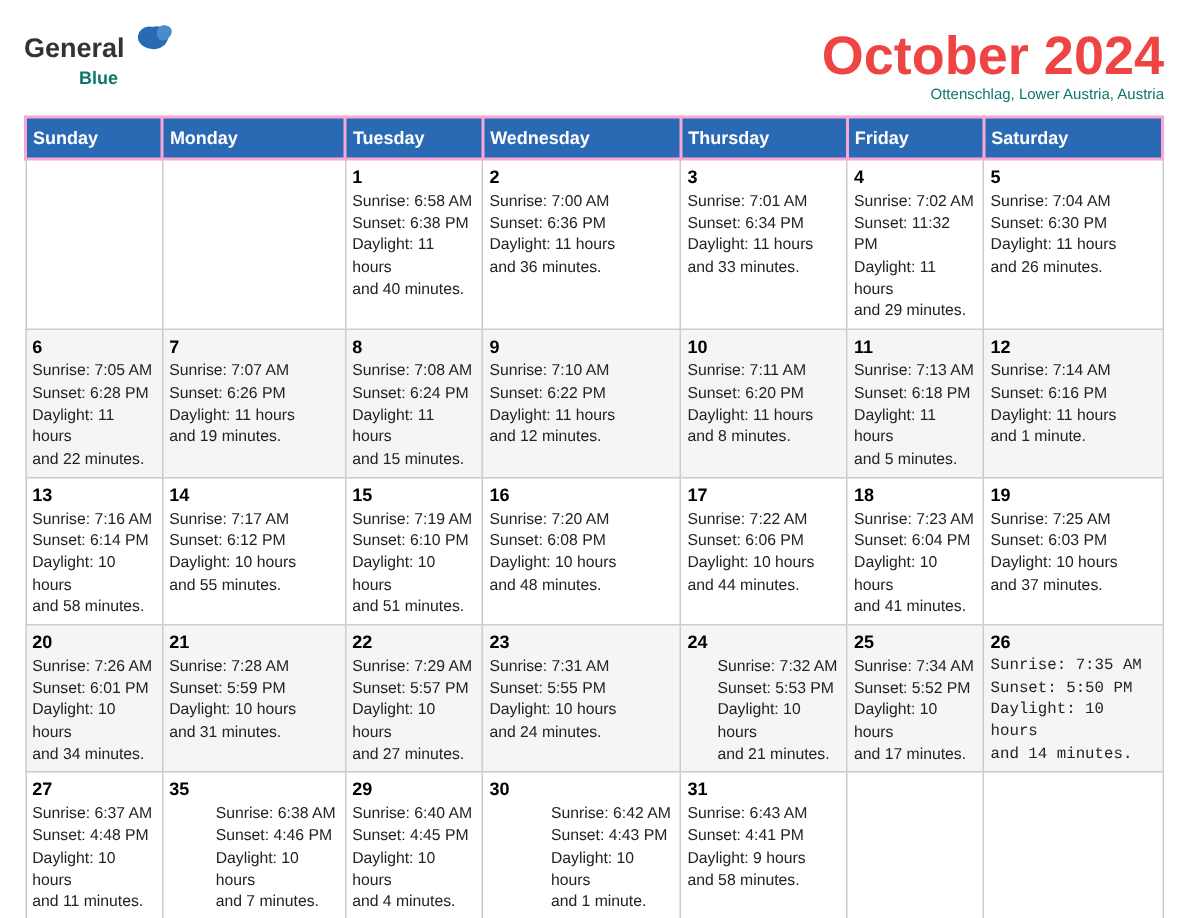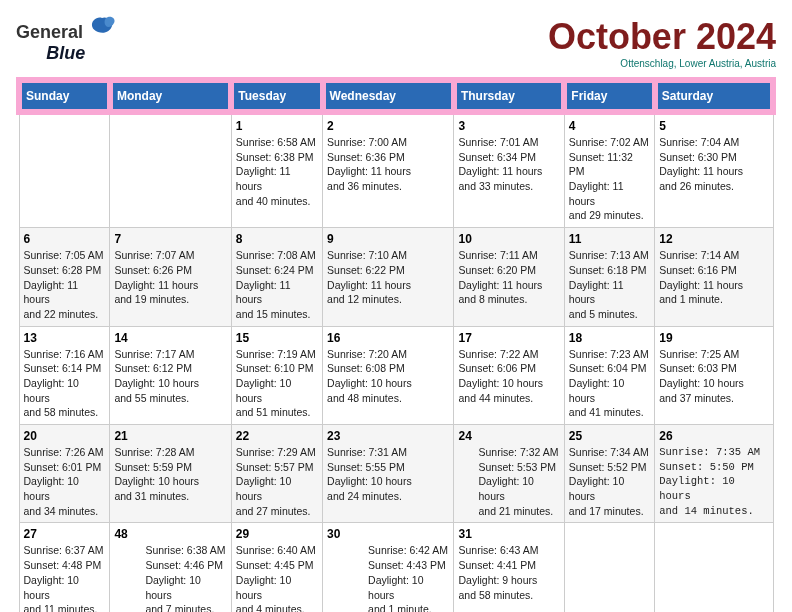--- a/index.html
+++ b/index.html
@@ -20,60 +20,59 @@
       display: flex;
       flex-direction: column;
       align-items: center;
     }
     .logo-general {
       font-size: 18px;
       font-weight: bold;
       color: #333;
     }
     .logo-blue {
-      font-size: 18px;
-      font-weight: bold;
-      color: #0f172a;
-      font-style: italic;
+      font-size: 12px;
+      font-weight: bold;
+      color: #0f766e;
     }
     .logo-bird {
       width: 28px;
       height: 22px;
       display: inline-block;
     }
     .logo-row {
       display: flex;
       align-items: center;
       gap: 2px;
     }
     .title-area {
       text-align: right;
     }
     .month-title {
       font-size: 36px;
       font-weight: bold;
-      color: #7f1d1d;
+      color: #ef4444;
     }
     .location-title {
       font-size: 10px;
       color: #0f766e;
     }
     table {
       width: 100%;
       border-collapse: collapse;
       font-size: 11px;
     }
     thead tr th {
       background: #2a6ab5;
       color: #fff;
       padding: 6px 4px;
       text-align: left;
       font-size: 12px;
       font-weight: bold;
-      border: 6px solid #f9a8d4;
+      border: 2px solid #f9a8d4;
     }
     tbody tr td {
       border: 1px solid #ccc;
       vertical-align: top;
       padding: 4px;
       min-height: 70px;
       height: 80px;
       background: #fff;
     }
     tbody tr:nth-child(even) td {
@@ -324,21 +323,21 @@
       </tr>
       <tr>
         <td>
           <div class="day-num">27</div>
           <div class="day-info" style="white-space: pre-line;">Sunrise: 6:37 AM
 Sunset: 4:48 PM
 Daylight: 10 hours
 and 11 minutes.</div>
         </td>
         <td>
-          <div class="day-num">48</div>
+          <div class="day-num">35</div>
           <div class="day-info" style="white-space: pre-line; margin-left: 31px;">Sunrise: 6:38 AM
 Sunset: 4:46 PM
 Daylight: 10 hours
 and 7 minutes.</div>
         </td>
         <td>
           <div class="day-num">29</div>
           <div class="day-info" style="white-space: pre-line;">Sunrise: 6:40 AM
 Sunset: 4:45 PM
 Daylight: 10 hours

